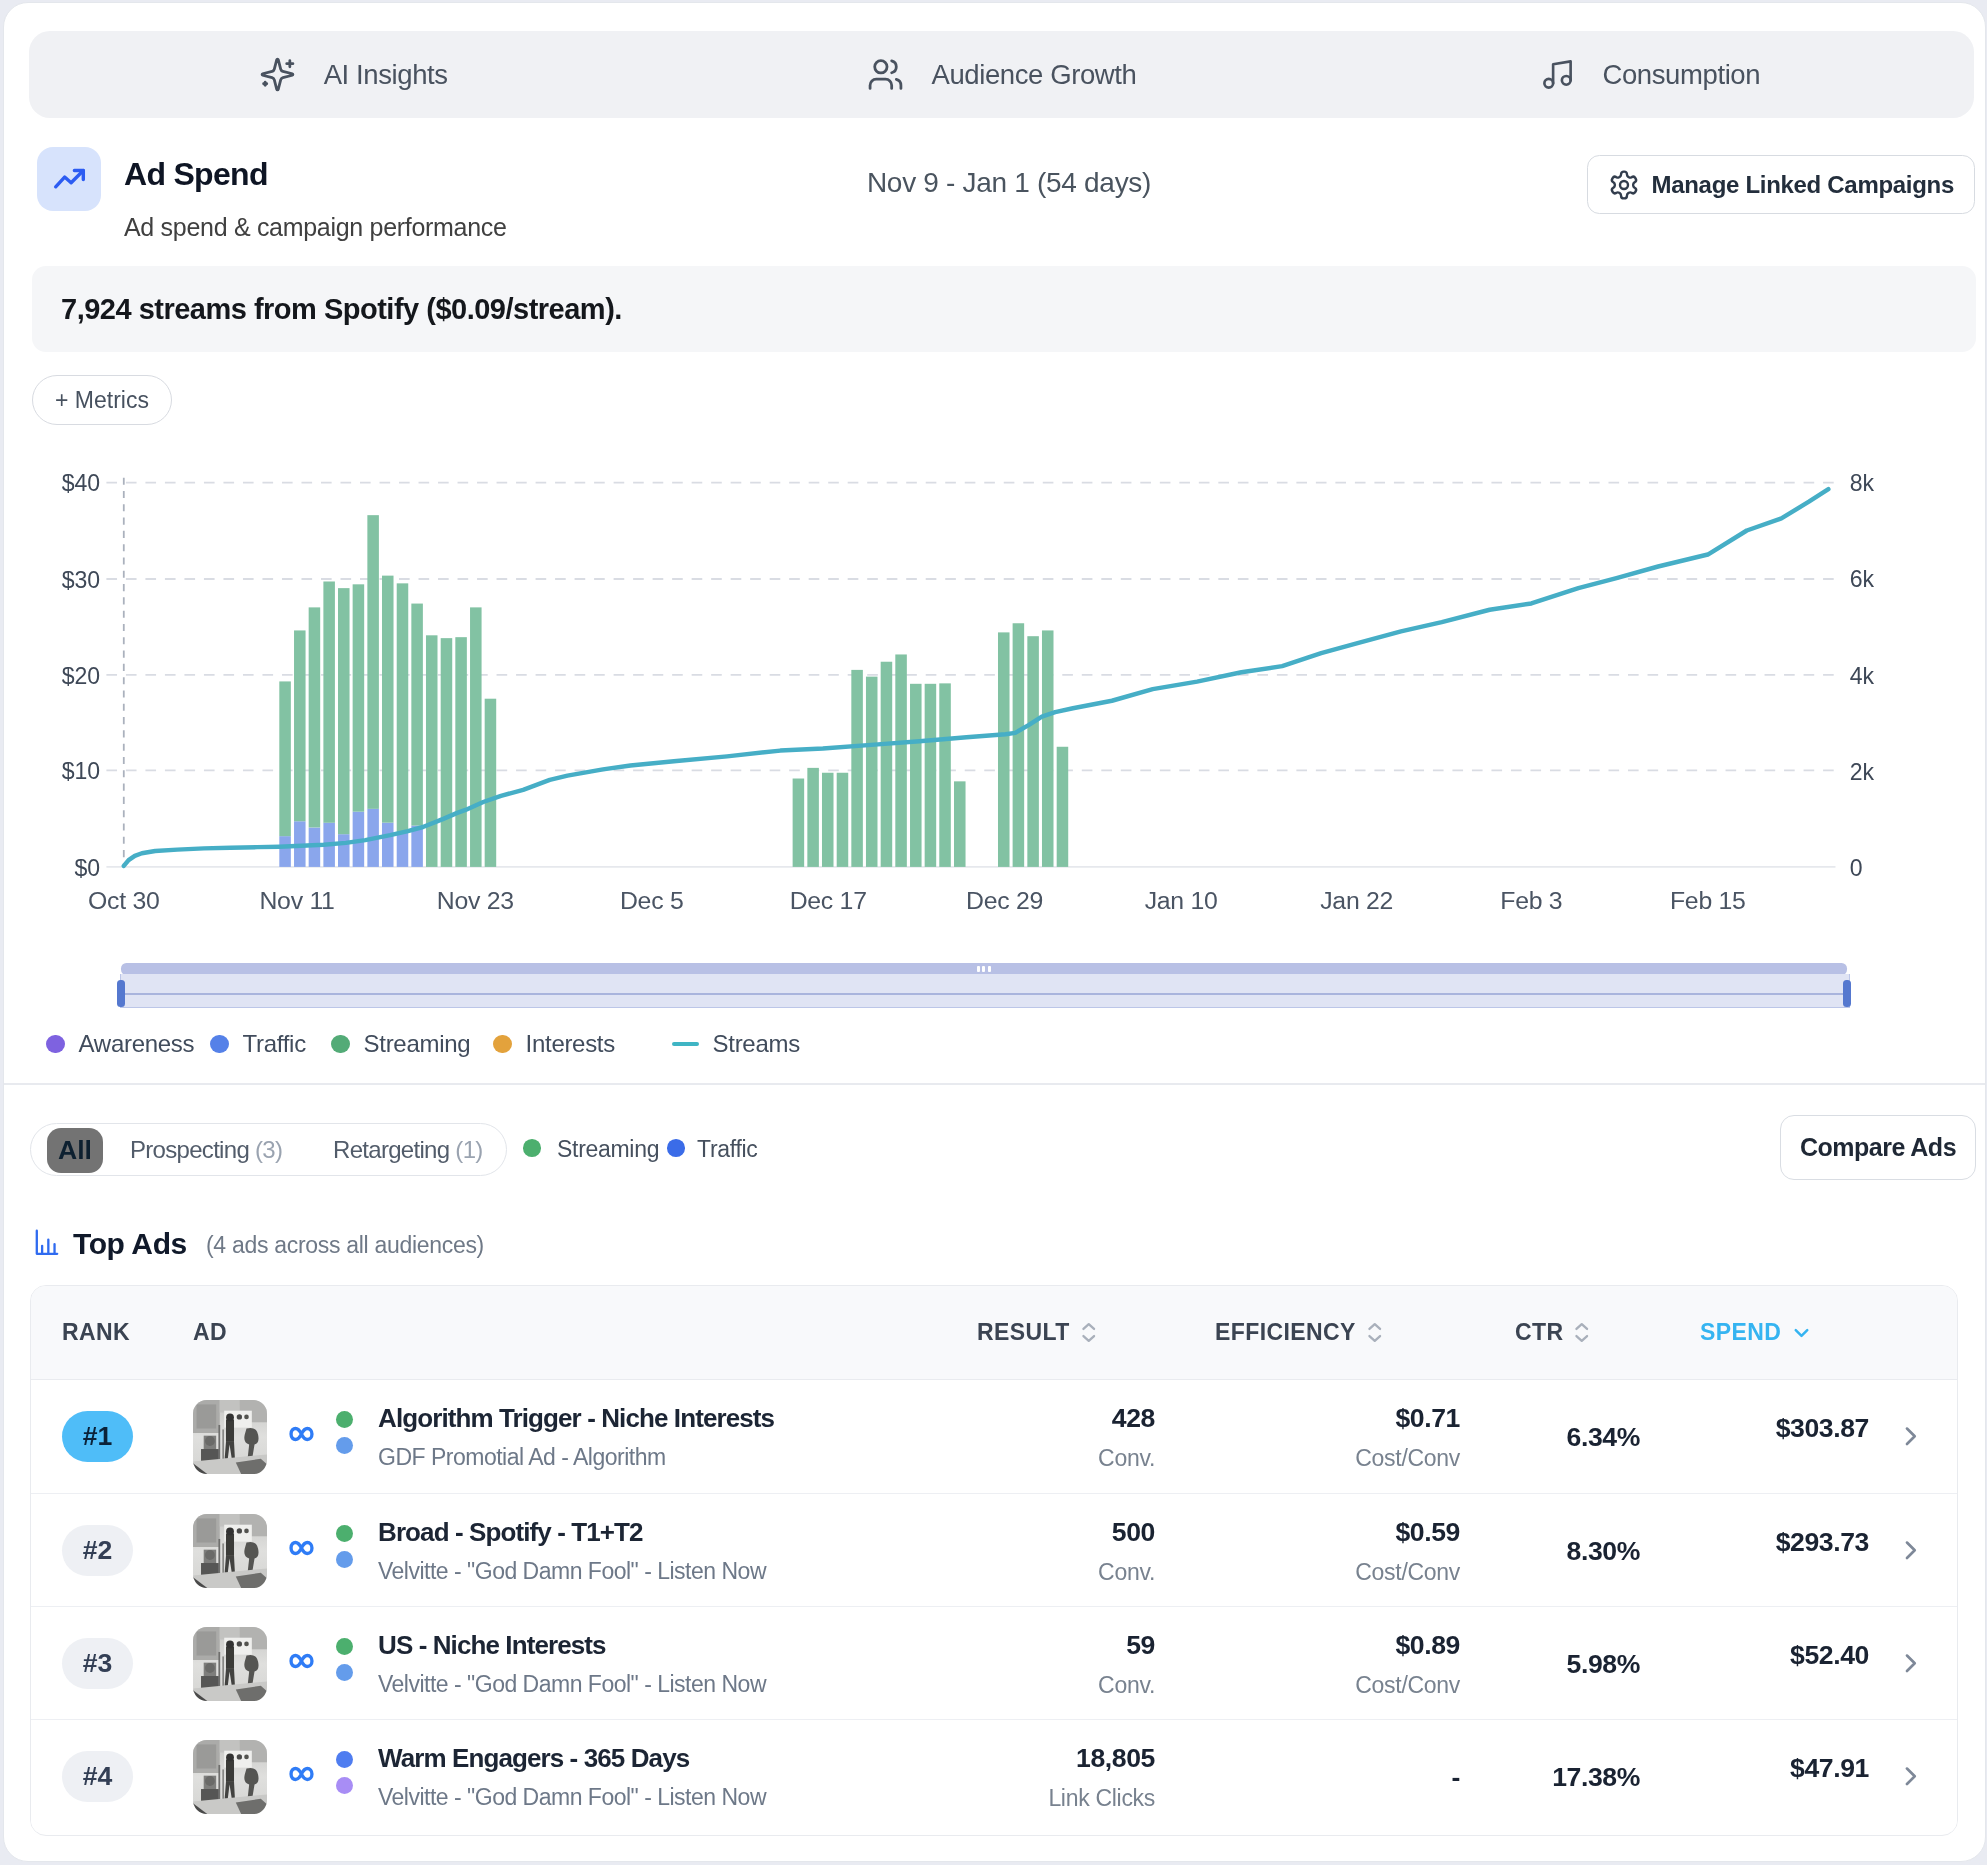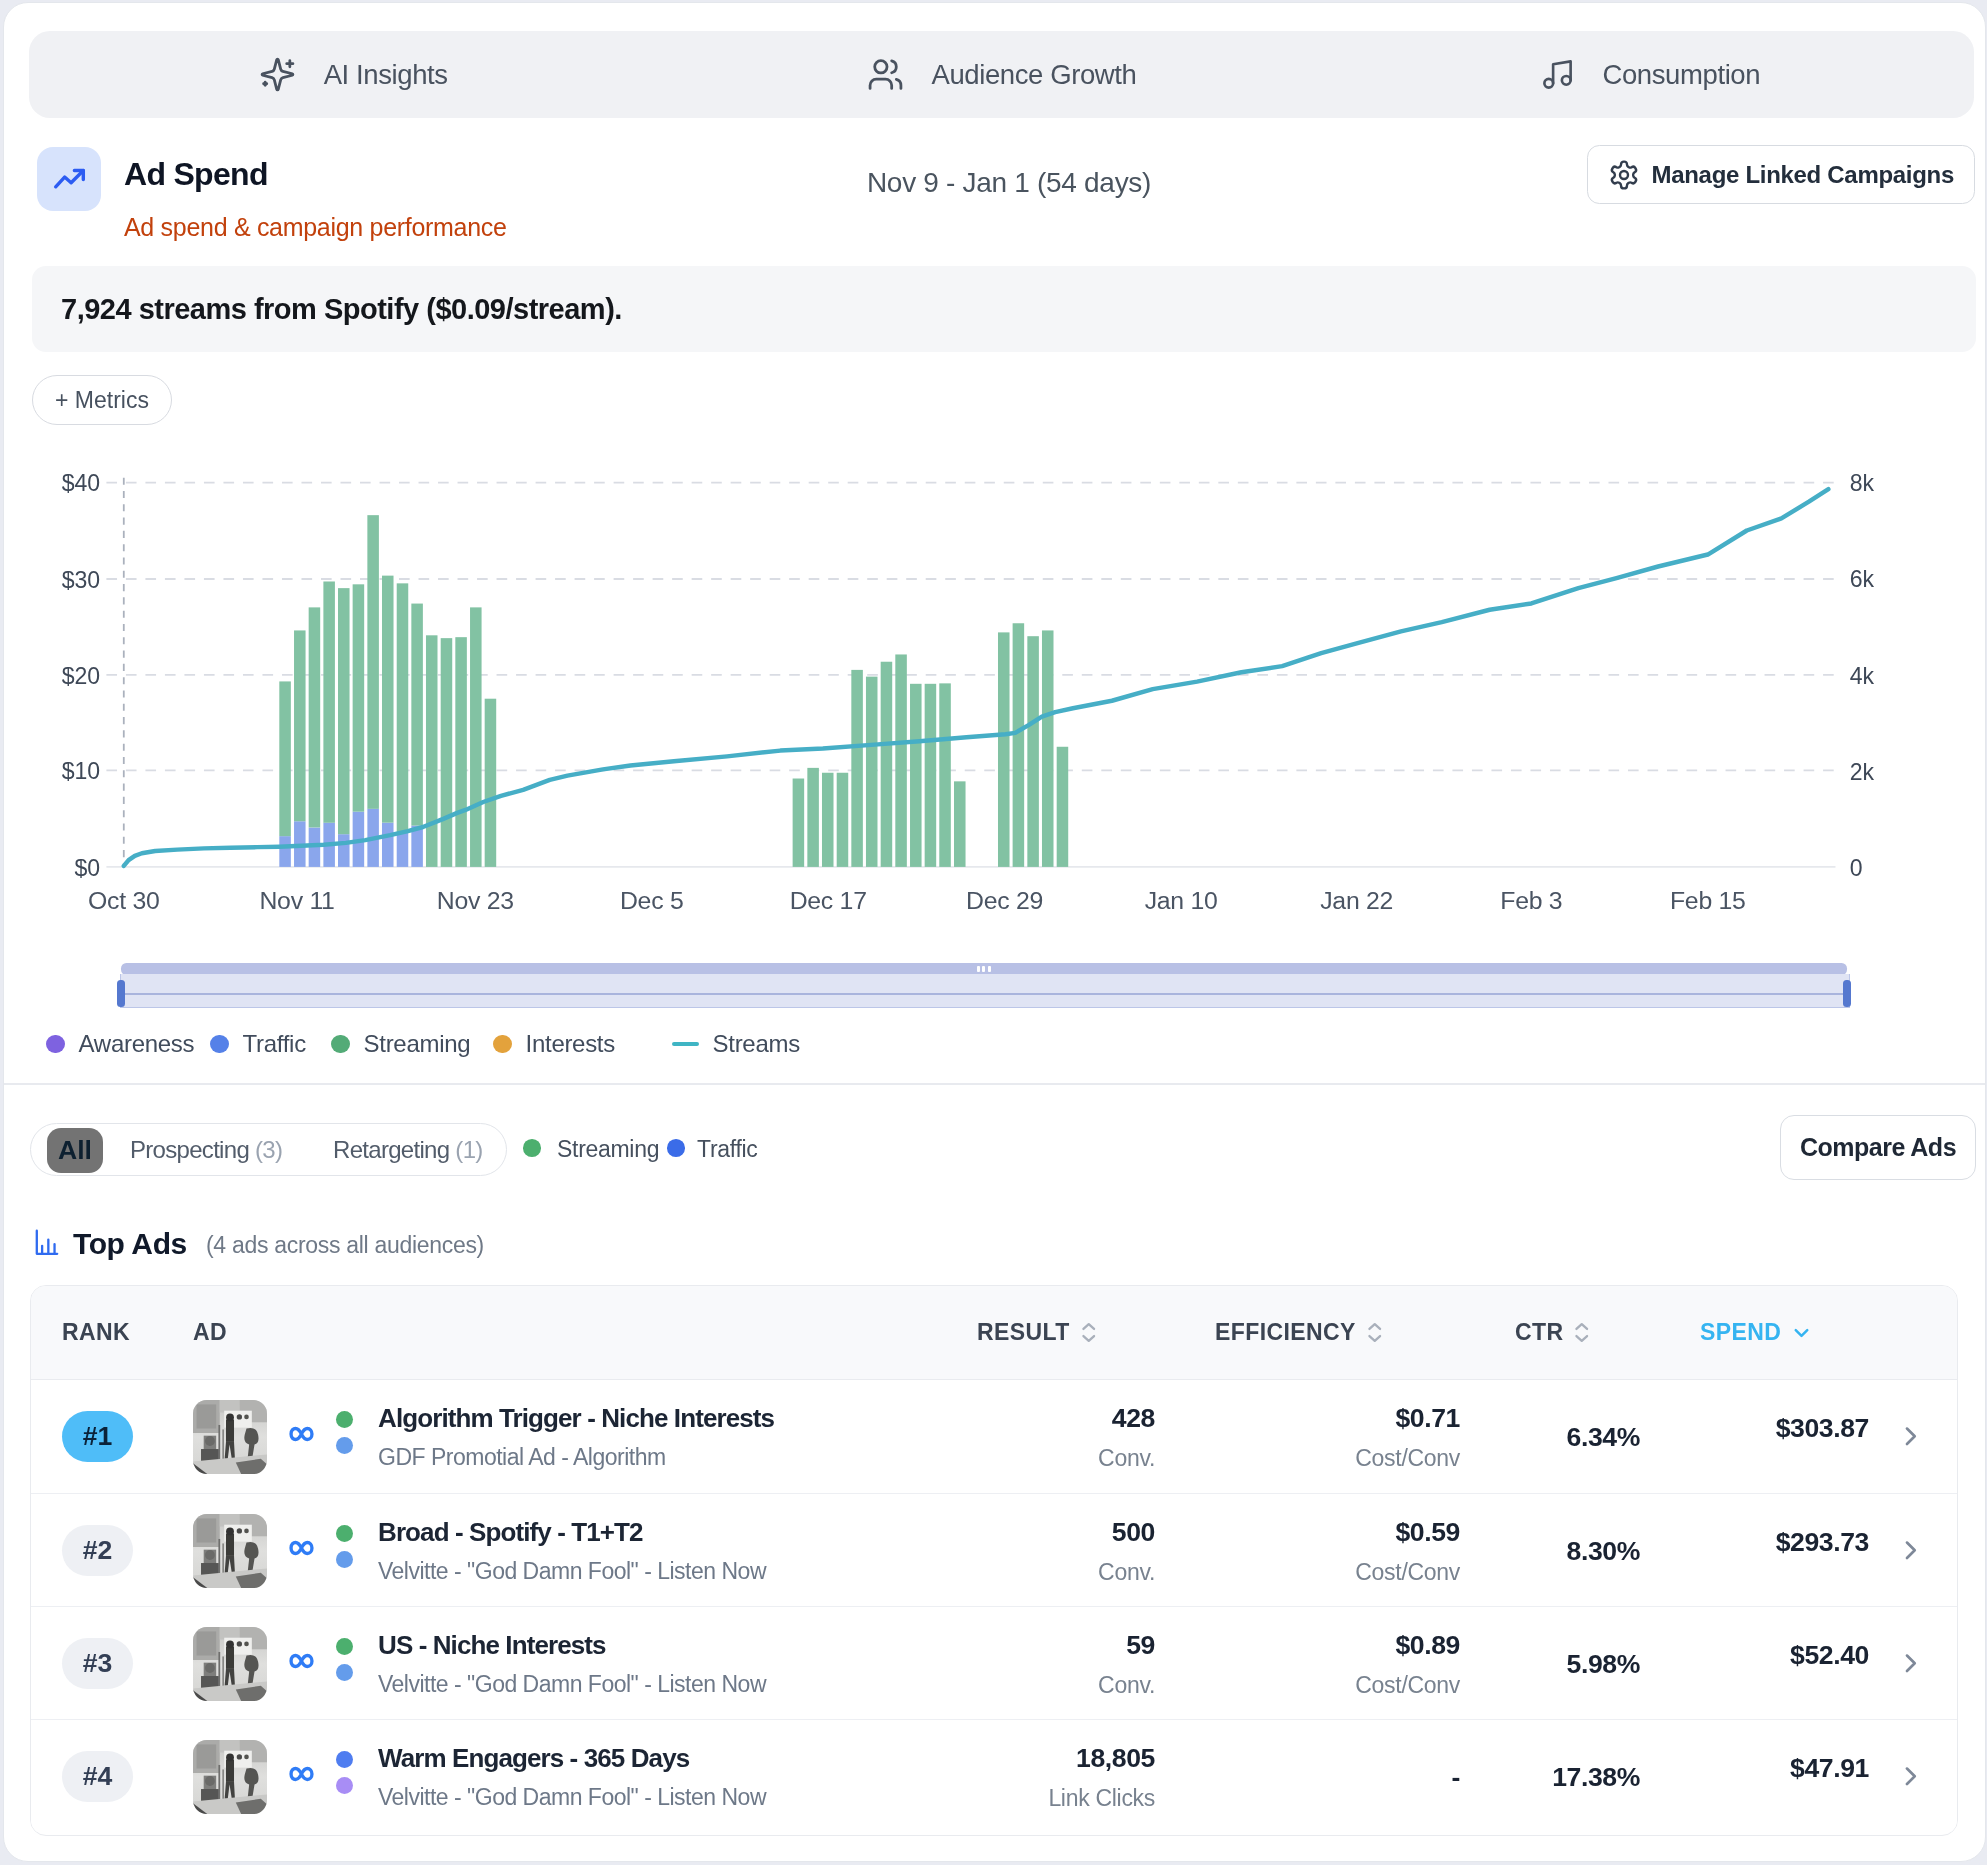--- a/index.html
+++ b/index.html
@@ -4,23 +4,23 @@
 html,body{width:1988px;height:1866px;}
 body{background:#e9ebf2;font-family:"Liberation Sans",sans-serif;position:relative;overflow:hidden;}
 .card{position:absolute;left:2.7px;top:1.8px;width:1983px;height:1860px;background:#fff;border:1.8px solid #e4e7ec;border-radius:25px;}
 
 .tabbar{position:absolute;left:29px;top:31px;width:1945px;height:87px;background:#f0f1f4;border-radius:21px;display:flex;}
 .tab{flex:1 1 0;display:flex;align-items:center;justify-content:center;gap:28px;color:#49525f;font-size:27.5px;font-weight:500;letter-spacing:-0.4px;}
 .tab .pill{width:100%;height:100%;margin:7px 4.4px;background:#fff;border-radius:17.7px;box-shadow:0 1.8px 7px rgba(15,23,42,.10), 0 0 0 0.9px #eceef1;display:flex;align-items:center;justify-content:center;gap:16px;color:#0c1220;font-weight:700;font-size:28px;letter-spacing:-0.4px;}
 
 .hicon{position:absolute;left:37px;top:147px;width:64px;height:64px;background:#d7e3fc;border-radius:16px;display:flex;align-items:center;justify-content:center;}
 .htitle{position:absolute;left:124px;top:156px;font-size:32px;font-weight:700;color:#0e1524;letter-spacing:-0.7px;}
-.hsub{position:absolute;left:124px;top:213px;font-size:25px;color:#c2410c;letter-spacing:-0.3px;}
+.hsub{position:absolute;left:124px;top:213px;font-size:25px;color:#404040;letter-spacing:-0.3px;}
 .hdate{position:absolute;left:743px;top:167px;width:532px;text-align:center;font-size:28px;color:#4a545f;font-weight:500;letter-spacing:-0.3px;}
-.mbtn{position:absolute;left:1587px;top:145px;width:388px;height:59px;border:1.8px solid #d7dbe1;border-radius:12.4px;background:#fff;display:flex;align-items:center;justify-content:center;gap:11.5px;font-size:24px;font-weight:700;color:#232e3c;white-space:nowrap;letter-spacing:-0.3px;}
+.mbtn{position:absolute;left:1587px;top:155px;width:388px;height:59px;border:1.8px solid #d7dbe1;border-radius:12.4px;background:#fff;display:flex;align-items:center;justify-content:center;gap:11.5px;font-size:24px;font-weight:700;color:#232e3c;white-space:nowrap;letter-spacing:-0.3px;}
 
 .bubble{position:absolute;left:32px;top:266px;width:1944px;height:86px;background:#f5f6f8;border-radius:14px;display:flex;align-items:center;padding-left:29px;font-size:29px;font-weight:700;color:#14171c;letter-spacing:-0.5px;}
 .metrics{position:absolute;left:32px;top:375px;width:140px;height:50px;border:1.8px solid #d8dbe1;border-radius:25px;background:#fff;display:flex;align-items:center;justify-content:center;font-size:23px;color:#47515f;}
 .chart{position:absolute;left:0;top:426px;}
 
 .sl-top{position:absolute;left:121px;top:963px;width:1726px;height:11.5px;background:#b8c0e5;border-radius:5.3px;}
 .grip{position:absolute;top:966px;width:2.7px;height:6.2px;background:#fff;border-radius:0.9px;}
 .sl-box{position:absolute;left:120px;top:974px;width:1730px;height:34px;background:#e0e4f4;border:1.8px solid #bcc6e8;border-top:none;}
 .sl-line{position:absolute;left:121px;top:993px;width:1726px;height:1.8px;background:#a9b4dd;}
 .handle{position:absolute;top:980px;width:8px;height:26.6px;background:#5578cf;border-radius:3.5px;}

